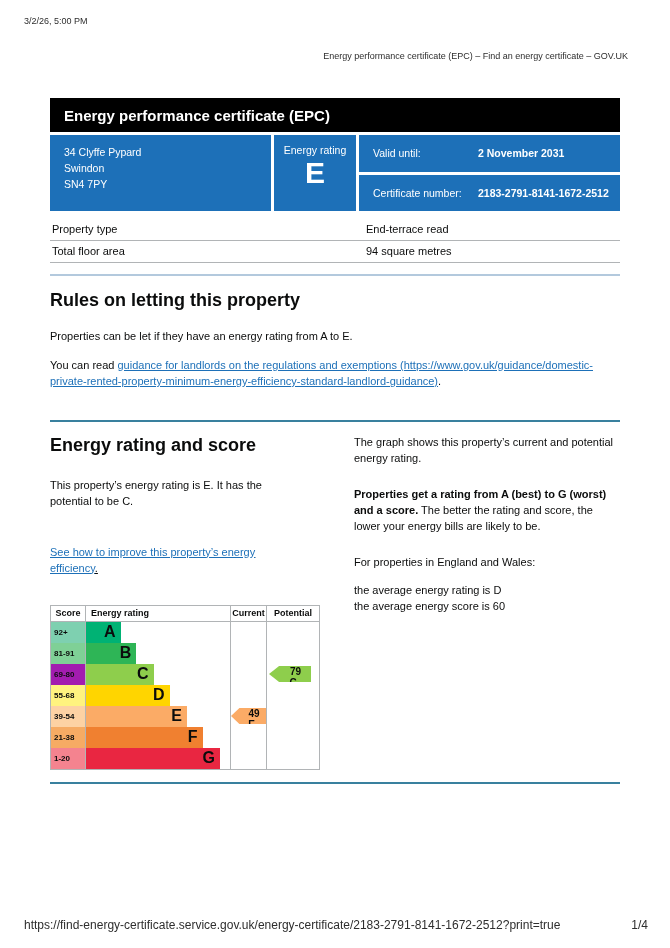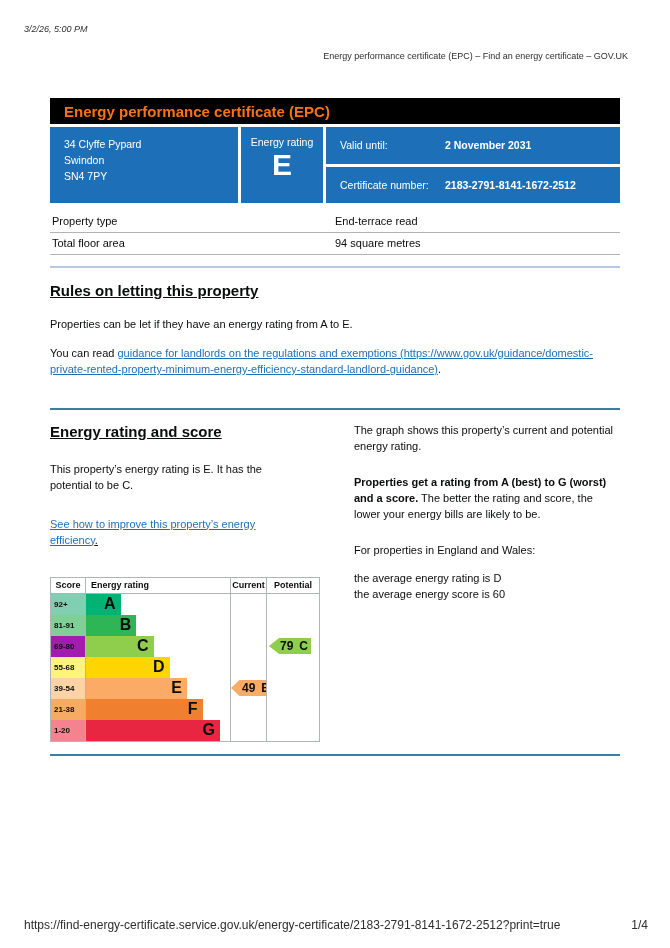--- a/index.html
+++ b/index.html
@@ -4,80 +4,80 @@
 <style>
   * { margin:0; padding:0; box-sizing:border-box; }
   html,body { width:670px; height:948px; }
   body {
     position:relative; background:#ffffff; color:#0b0c0c;
     font-family:"Liberation Sans", sans-serif;
     --accent:#1d70b8; --border:#b1b4b6; --div-light:#b3c9dd; --div-dark:#39809e; --link:#1d70b8;
   }
   
   .print-header { position:absolute; top:12px; left:24px; right:24px; height:14px; font-size:9px; color:#2e2e2e; }
-  .ph-date { position:absolute; left:0; top:12px;font-style:italic; }
+  .ph-date { position:absolute; left:0; top:4px; }
   .ph-title { position:absolute; left:0; right:18px; top:0; text-align:right;margin-top:39px; }
   .print-footer { position:absolute; top:918px; left:24px; right:22px; display:flex; justify-content:space-between; font-size:12px; color:#2e2e2e; }
 
   .content { position:absolute; top:98px; left:50px; width:570px; }
 
-  .banner { background:#000; color:#f97316; height:26px; display:flex; align-items:center; padding-left:14px; font-size:15px; font-weight:bold; }
+  .banner { background:#000; color:#ffffff; height:34px; display:flex; align-items:center; padding-left:14px; font-size:15px; font-weight:bold; }
 
   .summary { display:flex; gap:3px; margin-top:3px; height:76px; }
-  .sum-address { width:188px; background:var(--accent); color:#fff; padding:10px 14px; font-size:10.5px; line-height:1.5; }
+  .sum-address { width:221px; background:var(--accent); color:#fff; padding:10px 14px; font-size:10.5px; line-height:1.5; }
   .sum-rating { width:82px; background:var(--accent); color:#fff; text-align:center; padding-top:9px; }
   .sum-rating-label { font-size:10.5px; }
   .sum-rating-value { font-size:30px; font-weight:bold; line-height:1.1; }
   .sum-meta { flex:1; display:flex; flex-direction:column; gap:3px; }
   .meta-row { flex:1; background:var(--accent); color:#fff; display:flex; align-items:center; padding-left:14px; font-size:10.5px; }
   .meta-label { width:105px; }
   .meta-value { font-weight:bold; }
 
   .ptable { margin-top:8px; }
   .ptable-row { display:flex; border-bottom:1px solid var(--border); padding:4px 0 5px 2px; font-size:11px; }
-  .ptable-label { width:283px; }
+  .ptable-label { width:314px; }
 
   hr.light { border:0; border-top:2px solid var(--div-light); margin:11px 0 0 0; }
   hr.dark  { border:0; border-top:2px solid var(--div-dark); }
   hr.mt30 { margin-top:30px; } hr.mt12 { margin-top:12px; }
 
-  h2 { font-size:15px; font-weight:bold; margin:14px 0 0 0;text-decoration:underline; }
+  h2 { font-size:18px; font-weight:bold; margin:14px 0 0 0; }
   p { font-size:11px; line-height:1.45; }
   a { color:var(--link); text-decoration:underline; cursor:pointer; }
 
   .letting-p { margin-top:18px; }
   .letting-link-p { margin-top:13px; }
 
   .columns { display:flex; justify-content:space-between; margin-top:13px; }
   .col-left { width:270px; }
   .col-left h2 { margin:0; }
   .col-left .intro { margin-top:22px; max-width:250px; }
-  .col-left .improve { margin-top:23px; max-width:245px; display:block;text-decoration:underline; }
+  .col-left .improve { margin-top:35px; max-width:245px; display:block;text-decoration:underline; }
   .col-right { width:266px; }
   .col-right .p2 { margin-top:20px; }
   .col-right .p3 { margin-top:20px; }
   .col-right .p4 { margin-top:13px; }
 
   
   .epc-chart { margin-top:28px; width:270px; border:1px solid var(--border); background:#fff; }
   .epc-hrow { display:flex; height:16px; border-bottom:1px solid var(--border); }
   .hcell { font-size:9px; font-weight:bold; line-height:15px; }
   .h-score { width:35px; text-align:center; border-right:1px solid var(--border); }
   .h-rating { width:145px; padding-left:5px; border-right:1px solid var(--border); }
   .h-current { width:36px; text-align:center; border-right:1px solid var(--border); }
   .h-potential { flex:1; text-align:center; }
   .epc-row { display:flex; height:21px; }
   .score-cell { width:35px; border-right:1px solid var(--border); font-size:8px; font-weight:bold; display:flex; align-items:center; padding-left:3px; }
   .bar-cell { width:145px; border-right:1px solid var(--border); }
   .bar { height:21px; display:flex; align-items:center; justify-content:flex-end; padding-right:5px; }
   .bar-letter { font-size:16px; font-weight:bold; line-height:1; }
   .cur-cell { width:36px; border-right:1px solid var(--border); display:flex; align-items:center; justify-content:center; }
   .pot-cell { flex:1; display:flex; align-items:center; padding-left:2px; }
-  .arrow { height:16px; display:flex; align-items:center; font-size:12px; font-weight:bold; color:#0b0c0c;
-           clip-path:polygon(0 50%, 24% 0, 100% 0, 100% 100%, 24% 100%); }
+  .arrow { height:16px; display:flex; align-items:center; font-size:10px; font-weight:bold; color:#0b0c0c;
+           clip-path:polygon(0 50%, 24% 0, 100% 0, 100% 100%, 24% 100%);flex-direction:column; }
   .arrow .num { margin-left:11px; }
   .arrow .band { margin-left:6px; }
 </style>
 </head>
 <body style="--accent: #1d70b8; --border: #b1b4b6; --div-light: #b3c9dd; --div-dark: #39809e; --link: #1d70b8;">
 
 <div class="print-header">
   <span class="ph-date">3/2/26, 5:00 PM</span>
   <span class="ph-title">Energy performance certificate (EPC) – Find an energy certificate – GOV.UK</span>
 </div>

